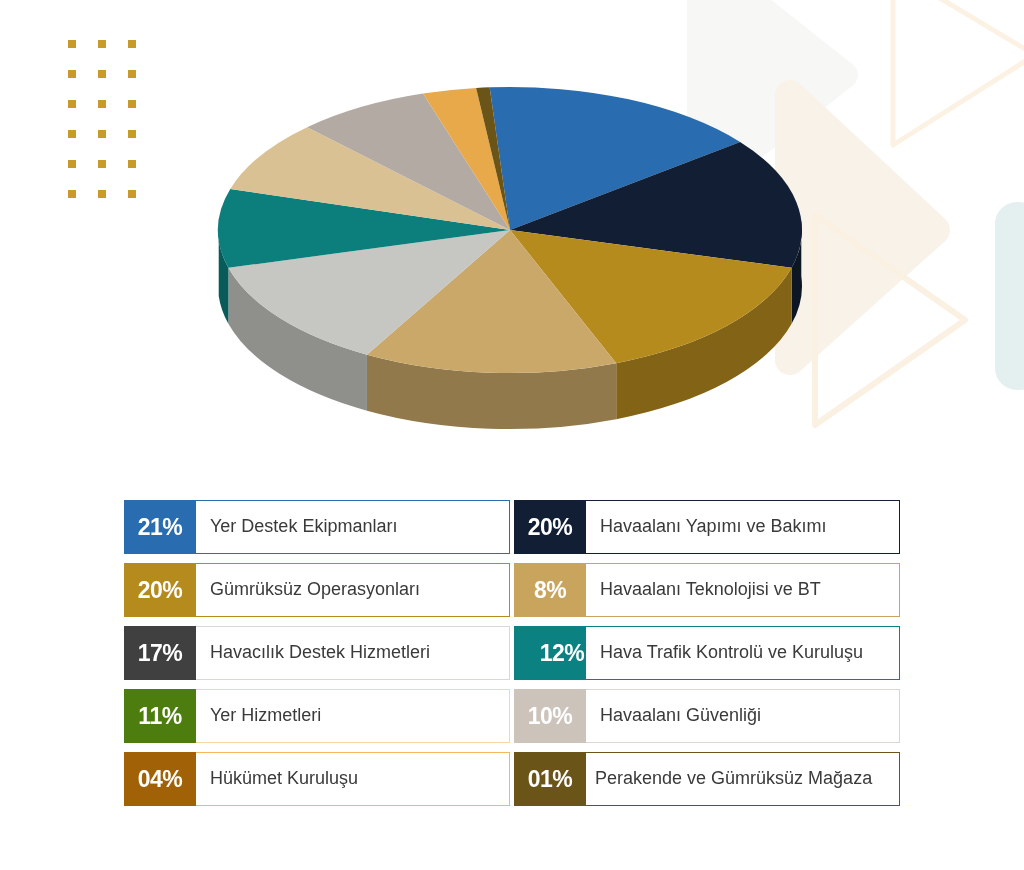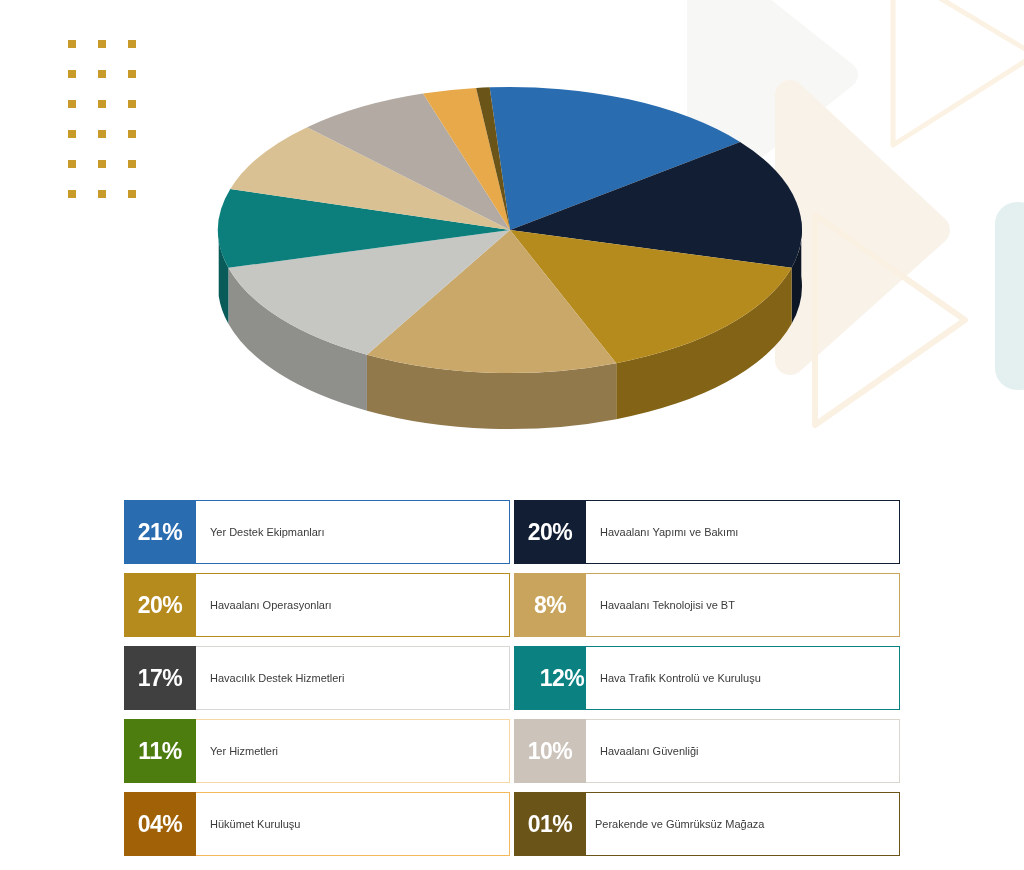--- a/index.html
+++ b/index.html
@@ -57,21 +57,21 @@
     top: 500px;
     width: 776px;
     display: grid;
     grid-template-columns: 386px 386px;
     column-gap: 4px;
     row-gap: 9px;
   }
   .legend-row {
     display: flex;
     align-items: stretch;
-    height: 64px;
+    height: 54px;
     box-sizing: border-box;
     text-align: center;
   }
   .legend-chip {
     width: 72px;
     flex: 0 0 72px;
     display: flex;
     align-items: center;
     justify-content: center;
     color: #ffffff;
@@ -84,21 +84,21 @@
     flex: 1 1 auto;
     display: flex;
     align-items: center;
     background: #ffffff;
     border: 1px solid #cccccc;
     border-left: none;
     box-sizing: border-box;
     padding-left: 14px;
   }
   .legend-label {
-    font-size: 11px;
+    font-size: 18px;
     color: #3a3a3a;
     line-height: 1.1;
     white-space: nowrap;
   }
 </style>
 </head>
 <body>
 
 <svg id="bg-decor" viewBox="0 0 1024 870" xmlns="http://www.w3.org/2000/svg">
 
@@ -167,21 +167,21 @@
   <div class="legend-row">
     <div class="legend-chip" style="background: rgb(18, 30, 51);">20%</div>
     <div class="legend-label-box" style="border-color: rgb(18, 30, 51);">
       <span class="legend-label">Havaalanı Yapımı ve Bakımı</span>
     </div>
   </div>
 
   <div class="legend-row">
     <div class="legend-chip" style="background: rgb(182, 139, 30);">20%</div>
     <div class="legend-label-box" style="border-color: rgb(182, 139, 30);">
-      <span class="legend-label">Havaalanı Operasyonları</span>
+      <span class="legend-label">Gümrüksüz Operasyonları</span>
     </div>
   </div>
   <div class="legend-row">
     <div class="legend-chip" style="background: rgb(201, 164, 92);">8%</div>
     <div class="legend-label-box" style="border-color: rgb(201, 164, 92);">
       <span class="legend-label">Havaalanı Teknolojisi ve BT</span>
     </div>
   </div>
 
   <div class="legend-row">

